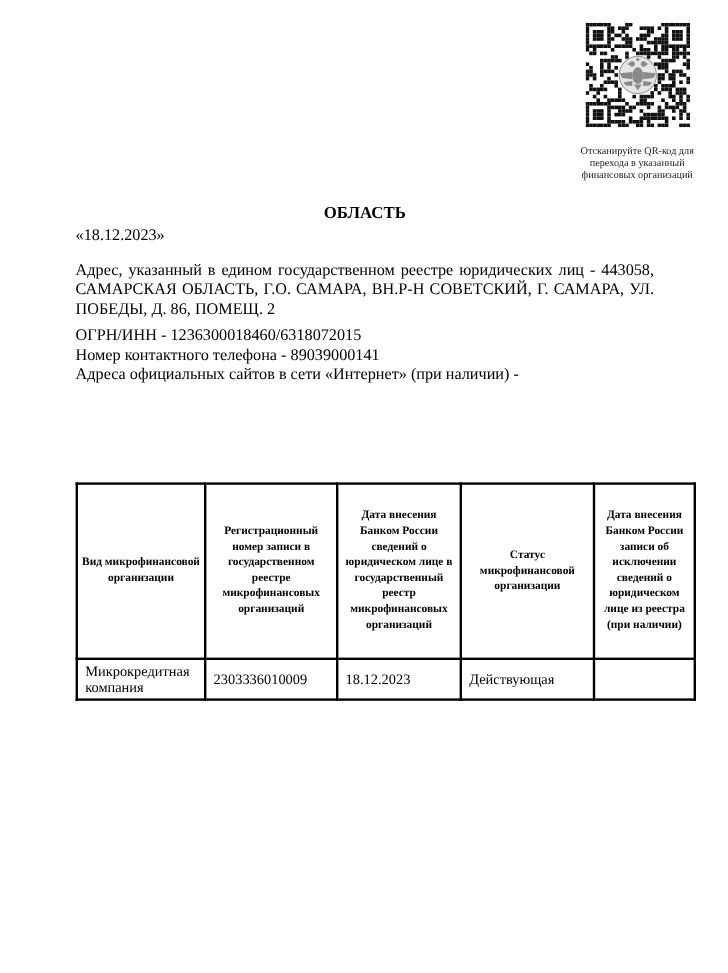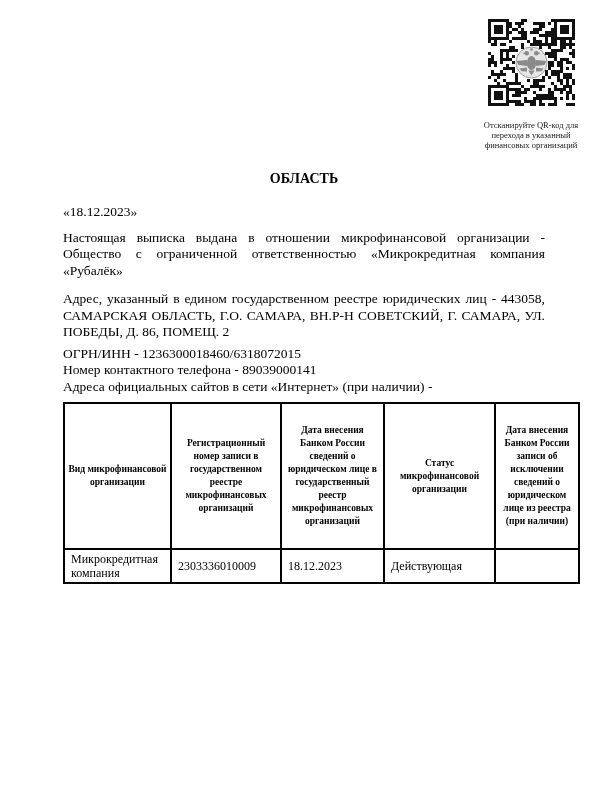--- a/index.html
+++ b/index.html
@@ -19,21 +19,21 @@
   .qr-caption {
     margin-top:14px;
     font-size:8.5px; line-height:10px;
     text-align:center; color:#1a1a1a;
   }
 
   
   .content { position:absolute; left:63px; top:170px; width:482px; font-size:13.5px; line-height:16.5px; }
   .doc-title { text-align:center; font-weight:bold; font-size:14px; line-height:18px; }
   .doc-subtitle { text-align:center; font-weight:bold; font-size:14px; line-height:18px; }
-  .doc-date { margin-top:16px; }
+  .doc-date { }
   .para { text-align:justify; }
   .para-issued { margin-top:9px; }
   .para-address { margin-top:12px; }
   .details { margin-top:5px; }
 
   
   .reg-table {
     position:absolute; left:63px; top:402px; width:515px;
     border-collapse:collapse; table-layout:fixed;
   }
@@ -461,21 +461,20 @@
     <div class="qr-caption">
       <div>Отсканируйте QR-код для</div>
       <div>перехода в указанный</div>
       <div>финансовых организаций</div>
     </div>
   </div>
 
   <div class="content">
     <div class="doc-title">ОБЛАСТЬ</div>
     <div class="doc-date">«18.12.2023»</div>
-    <p class="para para-issued">Настоящая выписка выдана в отношении микрофинансовой организации - Общество с ограниченной ответственностью «Микрокредитная компания «Рубалёк»</p>
     <p class="para para-address">Адрес, указанный в едином государственном реестре юридических лиц - 443058, САМАРСКАЯ ОБЛАСТЬ, Г.О. САМАРА, ВН.Р-Н СОВЕТСКИЙ, Г. САМАРА, УЛ. ПОБЕДЫ, Д. 86, ПОМЕЩ. 2</p>
     <div class="details">
       <div class="line">ОГРН/ИНН - 1236300018460/6318072015</div>
       <div class="line">Номер контактного телефона - 89039000141</div>
       <div class="line">Адреса официальных сайтов в сети «Интернет» (при наличии) -</div>
     </div>
   </div>
 
   <table class="reg-table">
     <colgroup>

